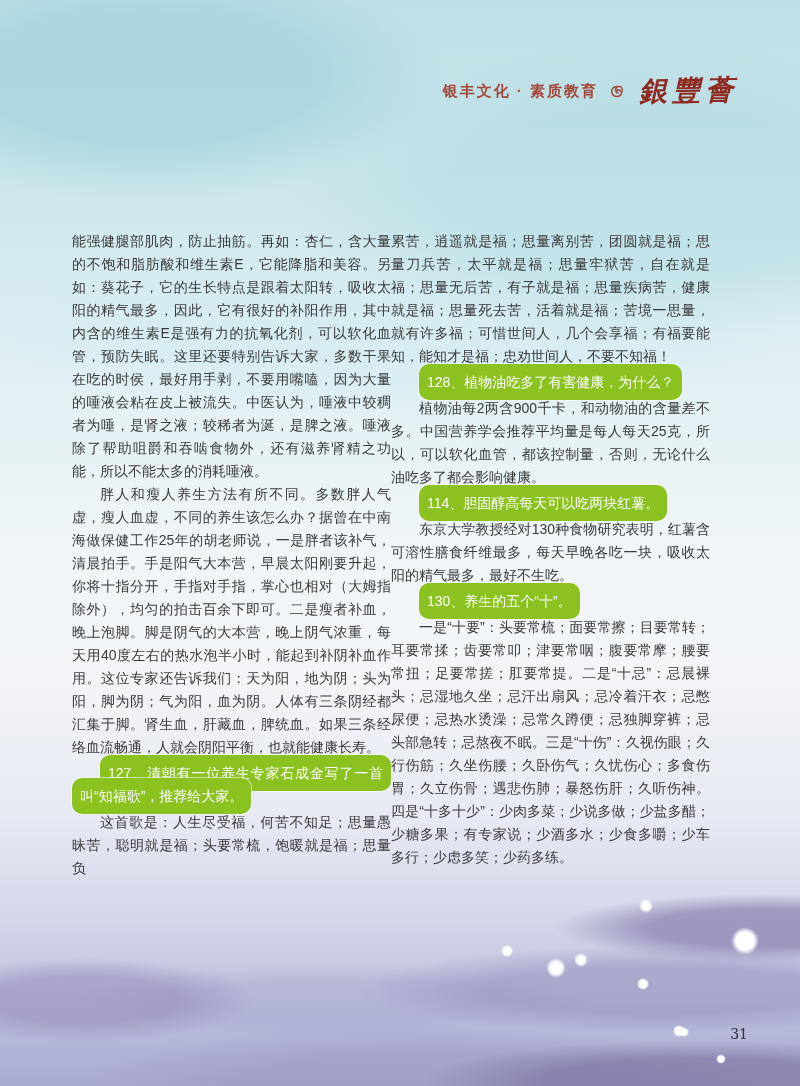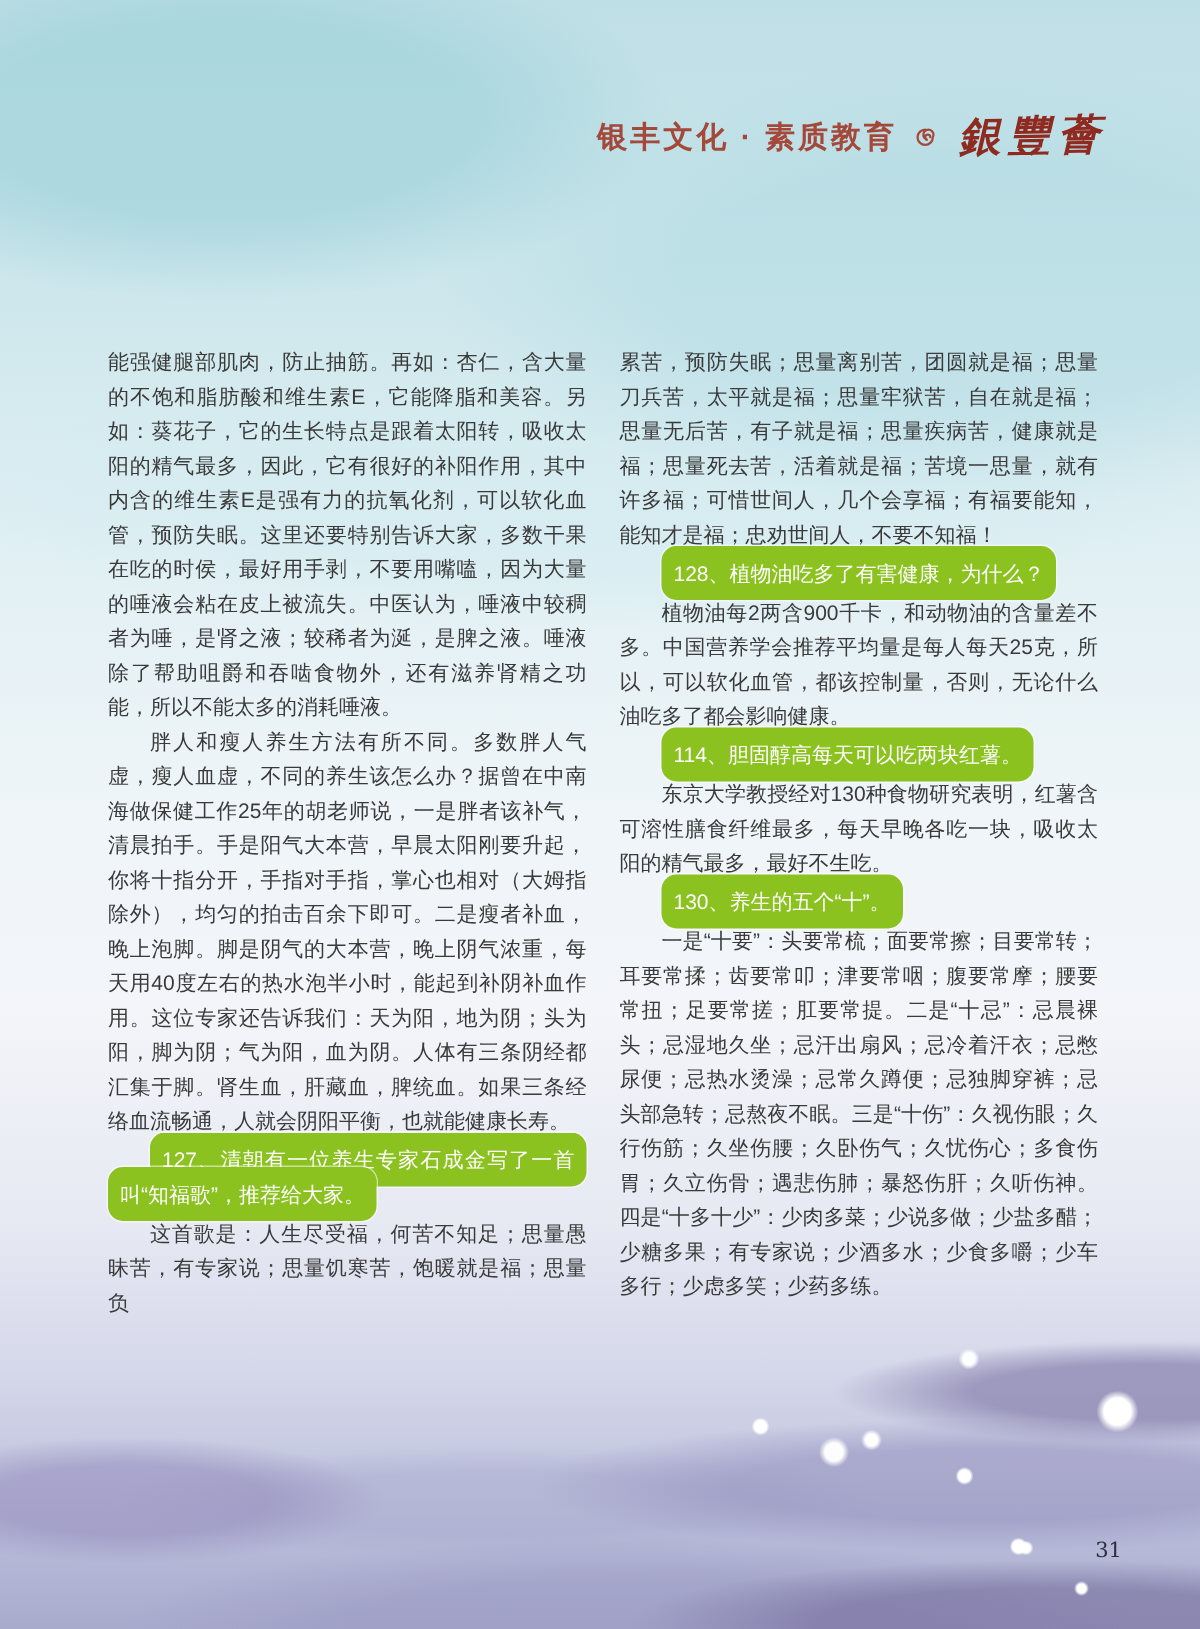--- a/index.html
+++ b/index.html
@@ -32,32 +32,32 @@
       radial-gradient(ellipse 360px 150px at 650px 190px, rgba(168,214,224,.40) 0 55%, rgba(168,214,224,0) 100%),
       radial-gradient(ellipse 420px 90px at 380px 330px, rgba(210,235,240,.55) 0 55%, rgba(210,235,240,0) 100%),
       
       linear-gradient(180deg,#bfdfe6 0%,#cde7ec 18%,#e2f0f4 35%,#eff5f8 50%,#f3f5f9 62%,#e7e9f3 75%,#d3d6e9 85%,#b8bcd9 94%,#a9abcd 100%);
   }
   .header{
     position:absolute;top:72px;right:62px;
     display:flex;align-items:center;gap:12px;
   }
   .brand{
-    color:#a4493a;font-size:20px;font-weight:700;letter-spacing:2px;
+    color:#a4493a;font-size:15px;font-weight:700;letter-spacing:2px;
   }
   .swirl{width:17px;height:17px;display:block;}
   .logo-text{
     font-family:"DejaVu Serif","Liberation Serif",serif;
     font-style:italic;font-weight:700;
     font-size:28px;color:#8e2a20;letter-spacing:5px;
     transform:rotate(-1deg);
   }
   .columns{
     position:absolute;left:72px;top:230px;width:660px;
-    display:flex;gap:22px;
+    display:flex;
     color:#3a3a3a;
   }
   .col{width:319px;font-size:14px;line-height:23px;}
   .col p{margin:0;text-align:justify;text-justify:inter-ideograph;}
   .col p.indent{text-indent:2em;}
   .heading-line{margin:3px 0 3px 0 !important;line-height:23px;}
   .green-heading{
     background:#8bc220;color:#ffffff;
     padding:10px 8px;border-radius:10px;
     box-decoration-break:clone;-webkit-box-decoration-break:clone;
@@ -80,24 +80,24 @@
       <path d="M9.6 8a1.6 1.6 0 1 0-1.6 1.6A3.2 3.2 0 1 1 11.2 8 4.8 4.8 0 1 1 6.4 3.2" fill="none" stroke="#a4493a" stroke-width="1.4" stroke-linecap="round"></path>
     </svg>
     <span class="logo-text">銀豐薈</span>
   </div>
 
   <div class="columns">
     <div class="col">
         <p>能强健腿部肌肉，防止抽筋。再如：杏仁，含大量的不饱和脂肪酸和维生素E，它能降脂和美容。另如：葵花子，它的生长特点是跟着太阳转，吸收太阳的精气最多，因此，它有很好的补阳作用，其中内含的维生素E是强有力的抗氧化剂，可以软化血管，预防失眠。这里还要特别告诉大家，多数干果在吃的时侯，最好用手剥，不要用嘴嗑，因为大量的唾液会粘在皮上被流失。中医认为，唾液中较稠者为唾，是肾之液；较稀者为涎，是脾之液。唾液除了帮助咀爵和吞啮食物外，还有滋养肾精之功能，所以不能太多的消耗唾液。</p>
         <p class="indent">胖人和瘦人养生方法有所不同。多数胖人气虚，瘦人血虚，不同的养生该怎么办？据曾在中南海做保健工作25年的胡老师说，一是胖者该补气，清晨拍手。手是阳气大本营，早晨太阳刚要升起，你将十指分开，手指对手指，掌心也相对（大姆指除外），均匀的拍击百余下即可。二是瘦者补血，晚上泡脚。脚是阴气的大本营，晚上阴气浓重，每天用40度左右的热水泡半小时，能起到补阴补血作用。这位专家还告诉我们：天为阳，地为阴；头为阳，脚为阴；气为阳，血为阴。人体有三条阴经都汇集于脚。肾生血，肝藏血，脾统血。如果三条经络血流畅通，人就会阴阳平衡，也就能健康长寿。</p>
         <p class="indent heading-line"><span class="green-heading">127、清朝有一位养生专家石成金写了一首叫“知福歌”，推荐给大家。</span></p>
-        <p class="indent">这首歌是：人生尽受福，何苦不知足；思量愚昧苦，有专家说；思量饥寒苦，饱暖就是福；思量负</p>
+        <p class="indent">这首歌是：人生尽受福，何苦不知足；思量愚昧苦，聪明就是福；头要常梳，饱暖就是福；思量负</p>
       </div>
     <div class="col">
-        <p>累苦，预防失眠；思量离别苦，团圆就是福；思量刀兵苦，太平就是福；思量牢狱苦，自在就是福；思量无后苦，有子就是福；思量疾病苦，健康就是福；思量死去苦，活着就是福；苦境一思量，就有许多福；可惜世间人，几个会享福；有福要能知，能知才是福；忠劝世间人，不要不知福！</p>
+        <p>累苦，逍遥就是福；思量离别苦，团圆就是福；思量刀兵苦，太平就是福；思量牢狱苦，自在就是福；思量无后苦，有子就是福；思量疾病苦，健康就是福；思量死去苦，活着就是福；苦境一思量，就有许多福；可惜世间人，几个会享福；有福要能知，能知才是福；忠劝世间人，不要不知福！</p>
         <p class="indent heading-line"><span class="green-heading">128、植物油吃多了有害健康，为什么？</span></p>
         <p class="indent">植物油每2两含900千卡，和动物油的含量差不多。中国营养学会推荐平均量是每人每天25克，所以，可以软化血管，都该控制量，否则，无论什么油吃多了都会影响健康。</p>
         <p class="indent heading-line"><span class="green-heading">114、胆固醇高每天可以吃两块红薯。</span></p>
         <p class="indent">东京大学教授经对130种食物研究表明，红薯含可溶性膳食纤维最多，每天早晚各吃一块，吸收太阳的精气最多，最好不生吃。</p>
         <p class="indent heading-line"><span class="green-heading">130、养生的五个“十”。</span></p>
         <p class="indent">一是“十要”：头要常梳；面要常擦；目要常转；耳要常揉；齿要常叩；津要常咽；腹要常摩；腰要常扭；足要常搓；肛要常提。二是“十忌”：忌晨裸头；忌湿地久坐；忌汗出扇风；忌冷着汗衣；忌憋尿便；忌热水烫澡；忌常久蹲便；忌独脚穿裤；忌头部急转；忌熬夜不眠。三是“十伤”：久视伤眼；久行伤筋；久坐伤腰；久卧伤气；久忧伤心；多食伤胃；久立伤骨；遇悲伤肺；暴怒伤肝；久听伤神。四是“十多十少”：少肉多菜；少说多做；少盐多醋；少糖多果；有专家说；少酒多水；少食多嚼；少车多行；少虑多笑；少药多练。</p>
       </div>
   </div>
 
   <div class="page-number">31</div>

